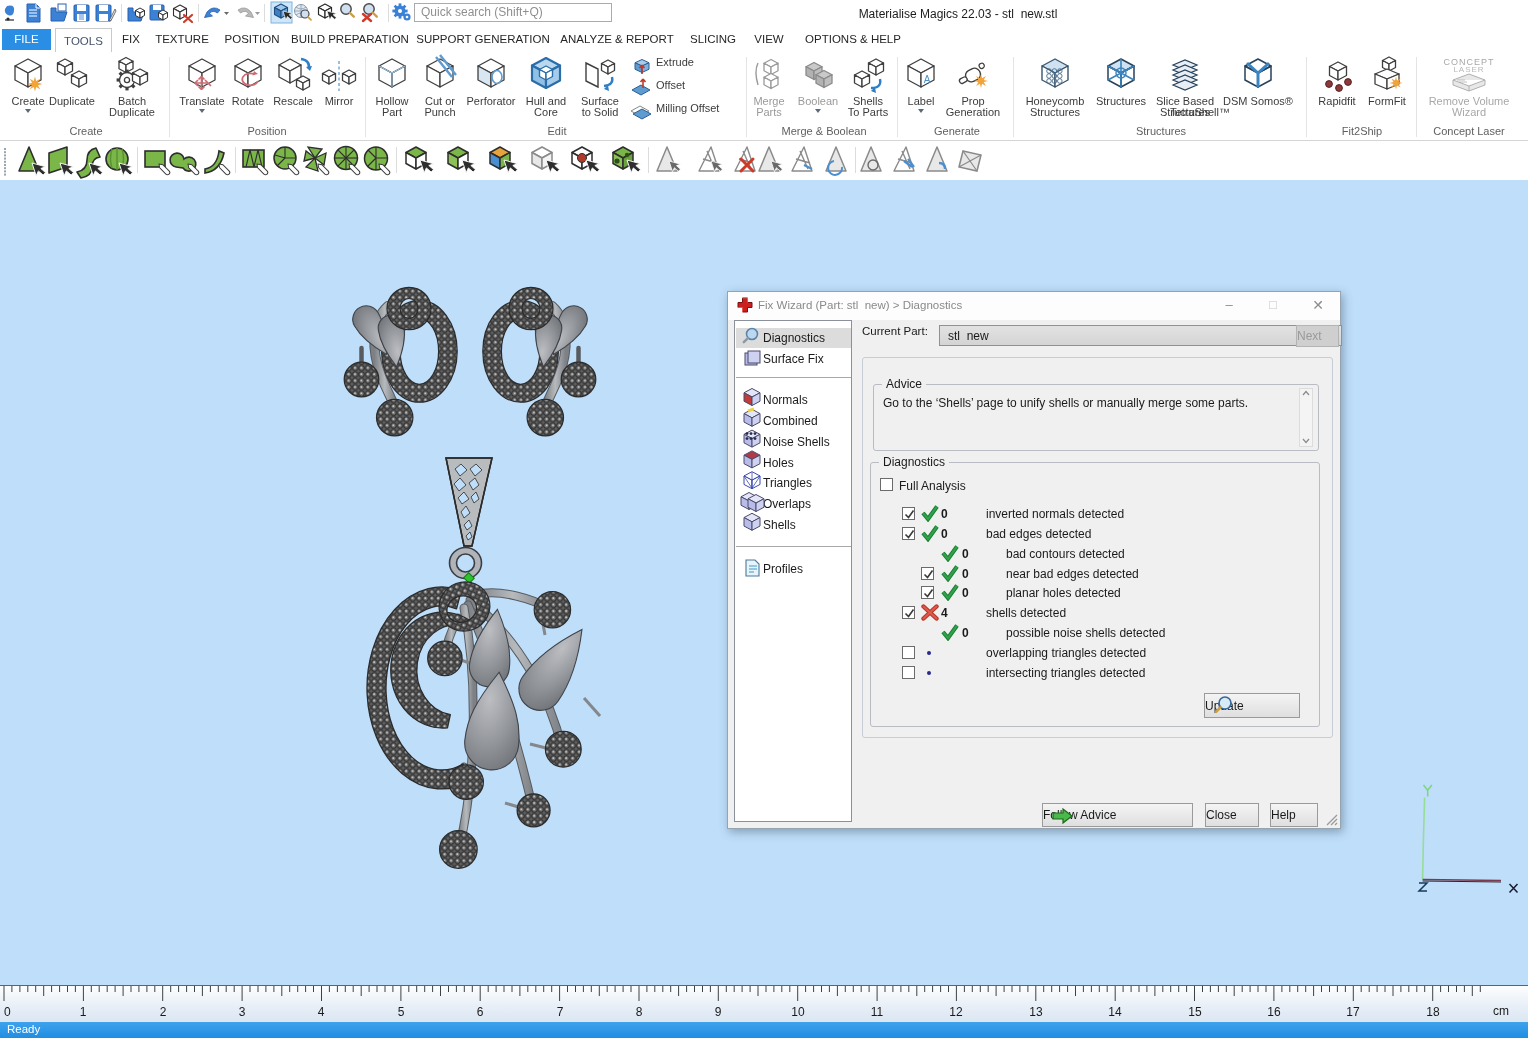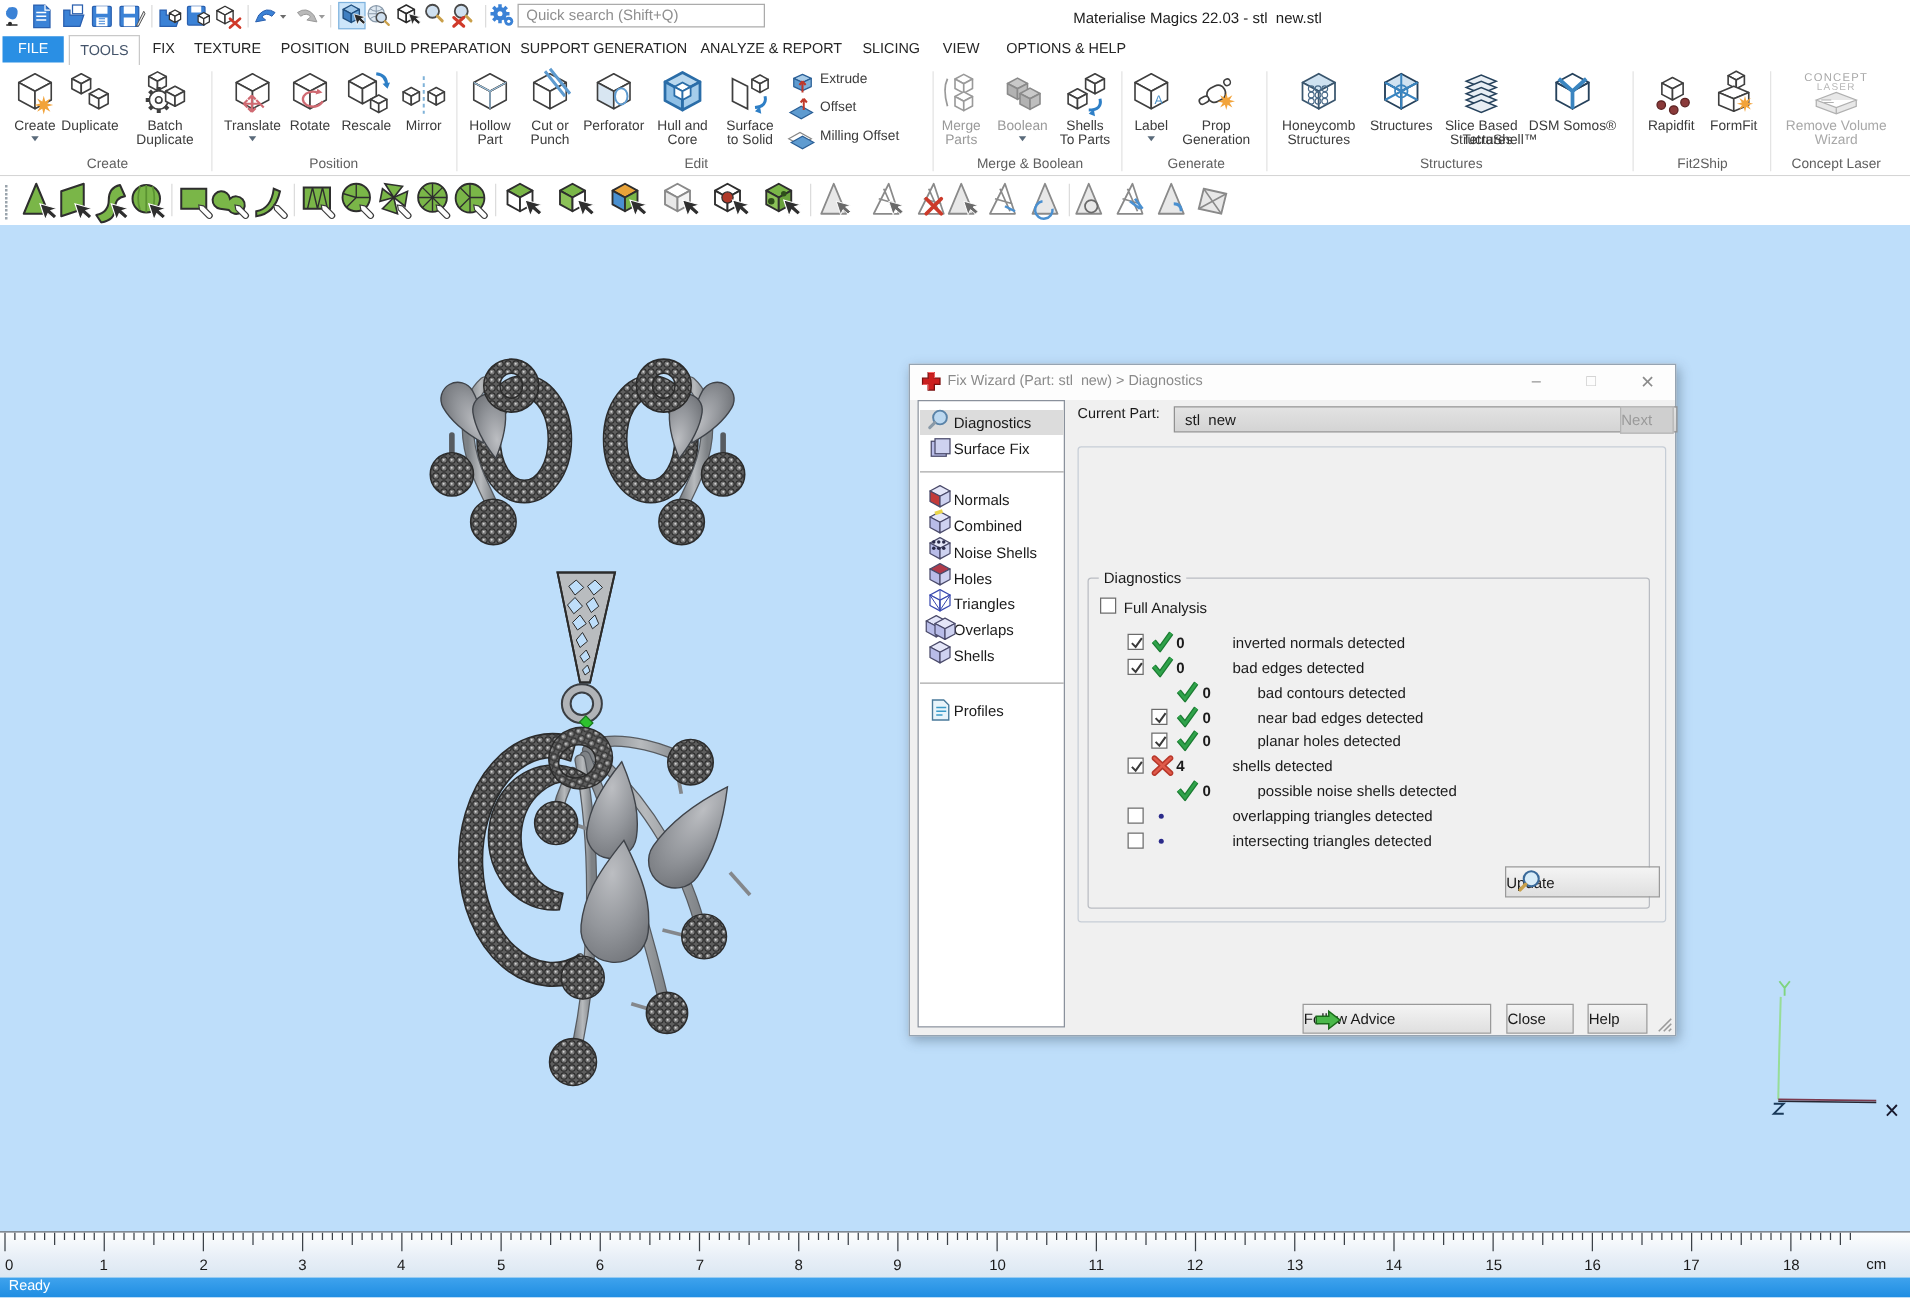--- a/index.html
+++ b/index.html
@@ -869,20 +869,28 @@
       </div>
       <div class="rowtxt" style="left:134px;top:33px;font-size:11.5px">Current Part:</div>
       <div class="abs" style="left:211px;top:33px;width:403px;height:21px;background:linear-gradient(#e2e2e2,#d4d4d4);border:1px solid #919191">
         <div style="font-size:12px;padding:3px 0 0 8px">stl&nbsp; new</div>
         <svg class="abs" style="right:6px;top:7px" width="10" height="7">
           <path d="M1,1 L5,5.5 L9,1" stroke="#4a4a4a" stroke-width="1.4" fill="none"></path>
         </svg>
       </div>
       <div class="btn" style="left:568px;top:33px;width:43px;height:22px;line-height:21px;color:#9a9a9a;background:#cfcfcf;border-color:#b4b4b4">Next</div>
       <div class="gbox" style="left:134px;top:65px;width:471px;height:381px;border-color:#c6cdd6;background:#f0f0f0"></div>
+      <div class="gbox" style="left:145px;top:92px;width:446px;height:67px">
+        <div class="gblab">Advice</div>
+        <div class="rowtxt" style="left:9px;top:11px">Go to the ‘Shells’ page to unify shells or manually merge some parts.</div>
+        <div class="abs" style="right:5px;top:3px;width:14px;height:59px;background:#f4f4f4;border:1px solid #dcdcdc"><svg width="12" height="57">
+            <path d="M3,6 L6,2.5 L9,6" fill="none" stroke="#8a8a8a" stroke-width="1.2"></path>
+            <path d="M3,50 L6,53.5 L9,50" fill="none" stroke="#8a8a8a" stroke-width="1.2"></path>
+          </svg></div>
+      </div>
       <div class="gbox" style="left:142px;top:170px;width:450px;height:265px">
         <div class="gblab">Diagnostics</div>
       </div>
       <div class="cb" style="left:152px;top:186px"></div>
       <div class="rowtxt" style="left:171px;top:187px">Full Analysis</div>
       <div class="cb" style="left:174px;top:215px"></div>
       <div class="rowtxt" style="left:174px;top:214px;font-size:12px;color:#2a2a2a">
         <svg width="13" height="13" viewBox="0 0 13 13" style="position:absolute;left:1px;top:2px">
           <path d="M2.5,6.5 L5.5,9.5 L10.5,2.5" fill="none" stroke="#3a3a3a" stroke-width="1.6"></path>
         </svg>
@@ -948,21 +956,21 @@
         <path d="M2,8 L7,14 L16,1.5" fill="none" stroke="#2fa24a" stroke-width="2.2" stroke-linecap="butt"></path>
       </svg>
       <div class="rowtxt" style="left:234px;top:334px;font-weight:bold">0</div>
       <div class="rowtxt" style="left:278px;top:334px">possible noise shells detected</div>
       <div class="cb" style="left:174px;top:354px"></div>
       <div class="abs" style="left:199px;top:359px;width:4px;height:4px;border-radius:50%;background:#2a2a8a"></div>
       <div class="rowtxt" style="left:258px;top:354px">overlapping triangles detected</div>
       <div class="cb" style="left:174px;top:374px"></div>
       <div class="abs" style="left:199px;top:379px;width:4px;height:4px;border-radius:50%;background:#2a2a8a"></div>
       <div class="rowtxt" style="left:258px;top:374px">intersecting triangles detected</div>
-      <div class="btn" style="left:476px;top:401px;width:124px;height:25px;line-height:24px"><svg width="22" height="20" viewBox="0 0 22 20" style="position:absolute;left:8px;top:2px">
+      <div class="btn" style="left:476px;top:401px;width:96px;height:25px;line-height:24px"><svg width="22" height="20" viewBox="0 0 22 20" style="position:absolute;left:8px;top:2px">
           <circle cx="12" cy="7" r="6" fill="#d8ecf8" stroke="#3a6a9a" stroke-width="1.6800000000000002"></circle>
           <line x1="7.5" y1="11.4" x2="3.1" y2="15.9" stroke="#c8a04a" stroke-width="2.7" stroke-linecap="round"></line>
         </svg>Update</div>
       <div class="btn" style="left:314px;top:511px;width:151px;height:24px;line-height:23px"><svg width="24" height="18" viewBox="0 0 24 18" style="position:absolute;left:8px;top:3px">
           <path d="M2,6 h10 v-4 l9,7 l-9,7 v-4 h-10 Z" fill="#4ab84a" stroke="#1a6a1a" stroke-width="1.2"></path>
         </svg>Follow Advice</div>
       <div class="btn" style="left:477px;top:511px;width:54px;height:24px;line-height:23px">Close</div>
       <div class="btn" style="left:542px;top:511px;width:48px;height:24px;line-height:23px">Help</div>
       <svg class="abs" style="right:2px;bottom:2px" width="13" height="13">
         <path d="M12,2 L2,12 M12,6 L6,12 M12,10 L10,12" stroke="#9a9a9a" stroke-width="1.3"></path>

